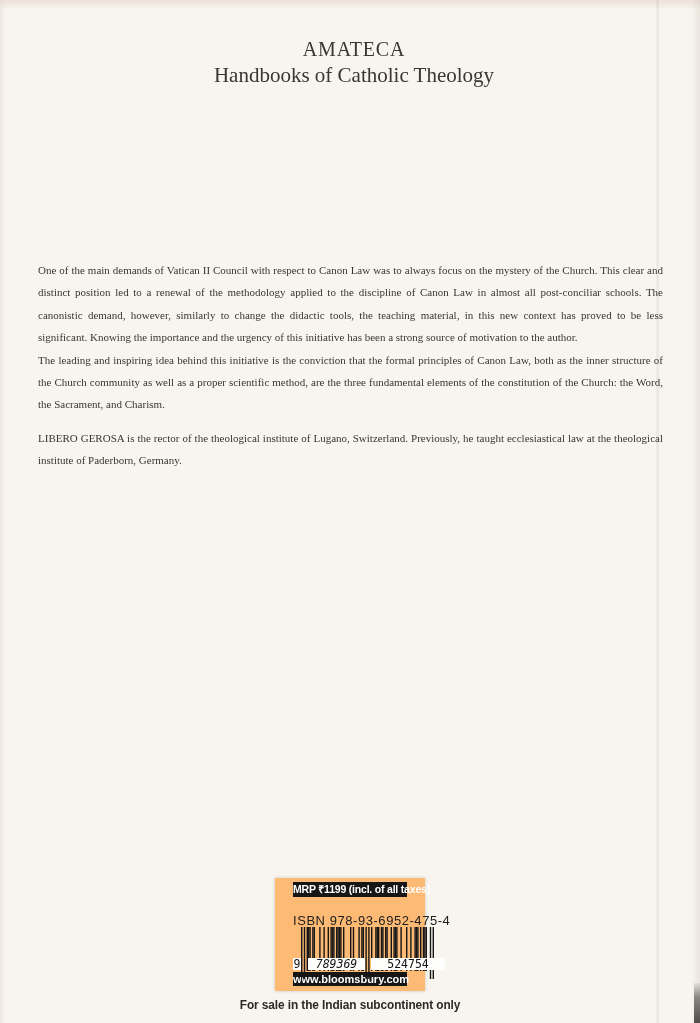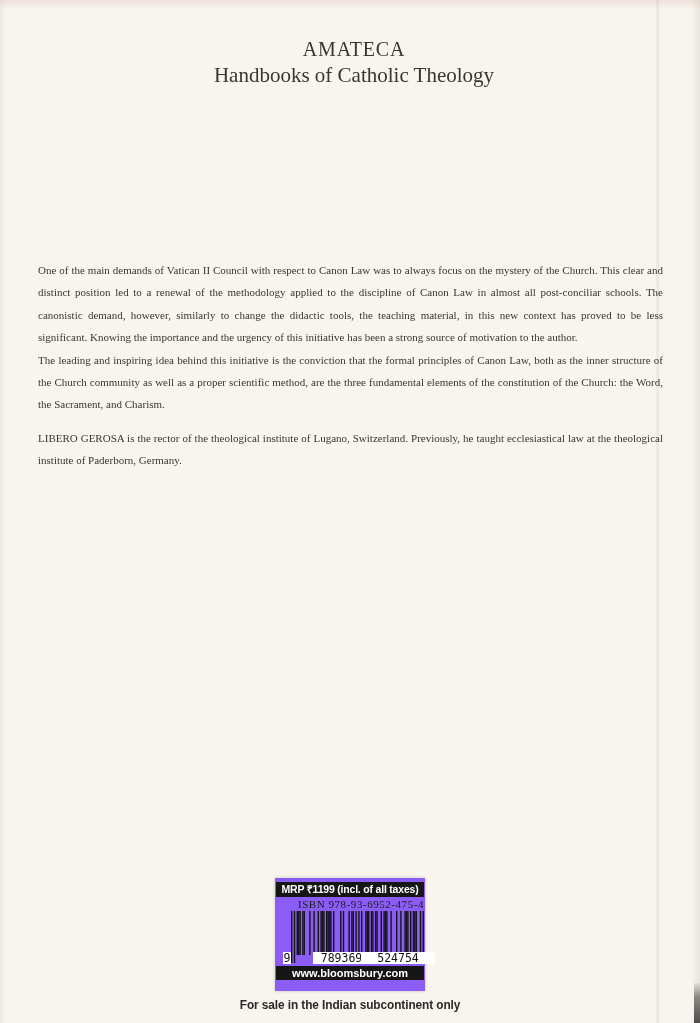--- a/index.html
+++ b/index.html
@@ -27,37 +27,37 @@
 
   .title-block { position:absolute; top:147px; left:0; right:0; text-align:center;
                  font-size:30px; line-height:39px; letter-spacing:0.3px; color:#37322c; }
 
   .text-col { position:absolute; top:259px; left:38px; width:625px; }
   .text-col p { margin:0; font-size:11px; line-height:22.4px; text-align:justify; }
   .text-col p.bio { margin-top:11px; }
 
   .bottom-block { position:absolute; top:878px; left:0; width:700px;
                   display:flex; flex-direction:column; align-items:center; }
-  .sticker { width:150px; height:113px; background:#8b5cf6;
+  .sticker { width:150px; height:113px; background:#fdba74;
              box-shadow:0 0 3px rgba(60,55,50,0.25);
-             display:flex; flex-direction:column; align-items:flex-end;
-             padding:4px 1px 5px; box-sizing:border-box; }
+             display:flex; flex-direction:column; align-items:flex-start;
+             padding:4px 18px 5px; box-sizing:border-box; }
   .mrp-bar { width:100%; height:15px; background:#161616; color:#ffffff;
              font-family:"Liberation Sans", sans-serif; font-weight:bold;
              font-size:10.5px; line-height:15px; text-align:center;
              letter-spacing:-0.2px; white-space:nowrap; }
-  .isbn-line { margin-top:2px; font-family:Liberation Serif, serif;
-               font-size:11px; line-height:11px; letter-spacing:0.55px; color:#1c1c1c; white-space:nowrap; }
+  .isbn-line { margin-top:18px; font-family:Liberation Sans, sans-serif;
+               font-size:13px; line-height:11px; letter-spacing:0.55px; color:#1c1c1c; white-space:nowrap; }
   .ean-wrap { position:relative; width:141px; height:53px; margin-top:1px; }
   .ean-svg  { position:absolute; left:8px; top:0; }
   .ean-digit { position:absolute; bottom:0; font-family:"DejaVu Sans Mono", monospace;
                font-size:11.5px; line-height:12px; height:12px; background:#fefefd;
                text-align:center; color:#121212; }
   .d-left  { left:0;  width:8px;  }
-  .d-mid   { left:30px; width:57px; }
+  .d-mid   { left:15px; width:57px;font-style:italic; }
   .d-right { left:78px; width:74px; }
   .web-bar { width:100%; height:14px; margin-top:2px; background:#161616; color:#ffffff;
              font-family:"Liberation Sans", sans-serif; font-weight:bold;
              font-size:11px; line-height:15px; text-align:center; white-space:nowrap; }
   .sale-note { margin-top:7px; font-family:"Liberation Sans", sans-serif; font-weight:bold;
                font-size:12.5px; color:#2a2a29; letter-spacing:-0.1px;
                transform:scaleX(0.95); white-space:nowrap; }
 </style>
 </head>
 <body>

